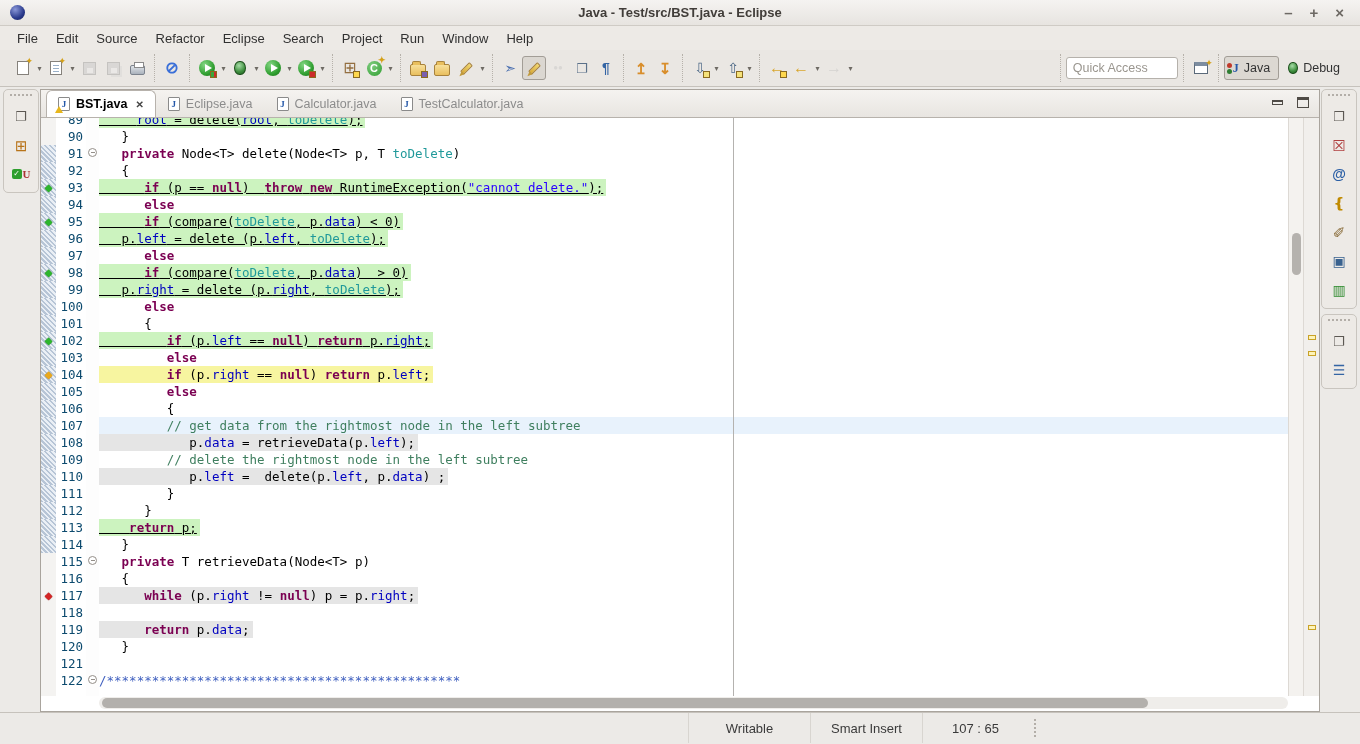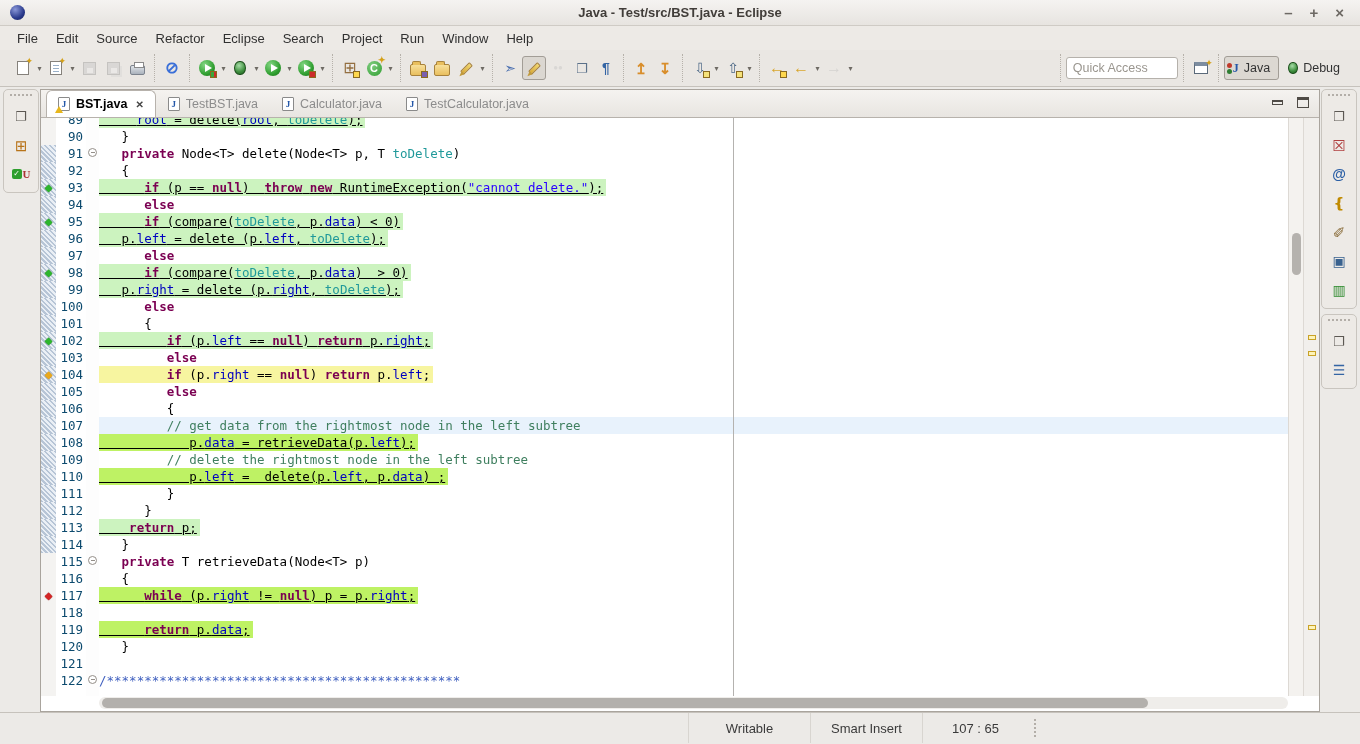--- a/index.html
+++ b/index.html
@@ -126,21 +126,21 @@
   .c-fold{width:13px;flex:none;background:#fdfdfd;display:flex;justify-content:center;}
   .fold-ic{width:9px;height:9px;border:1px solid #948f89;border-radius:50%;position:relative;
     margin-top:3px;background:#fff;flex:none;}
   .fold-ic::after{content:'';position:absolute;left:1.5px;right:1.5px;top:3px;height:1px;background:#948f89;}
   .c-code{flex:1;min-width:0;white-space:pre;font:12.5px "DejaVu Sans Mono",monospace;
     line-height:17px;color:#000;}
   .row.cur .c-code{background:#e8f2fc;}
   .hl{display:inline-block;padding-right:3px;}
   .hl-green{background:#ccf3bf;text-decoration:underline;}
   .hl-yellow{background:#f7f5a0;}
-  .hl-red{background:#bef264;text-decoration:underline;}
+  .hl-red{background:#e5e5e5;}
   .s-kw{color:#7b0052;font-weight:bold;}
   .s-str{color:#2a00ff;}
   .s-com{color:#3f7f5f;}
   .s-fld{color:#0000c0;}
   .s-prm{color:#20999a;}
   .s-jdoc{color:#3f5fbf;}
   .pmargin{position:absolute;left:692px;top:0;bottom:0;width:1px;background:#b4b2af;z-index:3;}
   .vscroll{position:absolute;right:16px;top:0;bottom:0;width:15px;background:#f4f2ef;
     border-left:1px solid #ddd9d4;}
   .vthumb{position:absolute;left:3px;width:9px;background:#b5b2ae;border-radius:5px;}
@@ -345,21 +345,21 @@
 
   <div class="editor">
     <div class="tabbar" id="tabbar">
       <div class="tab active">
           <span class="fico">J<span class="warn"></span></span>
           <span>BST.java</span>
           <span class="tab-close">✕</span>
         </div>
         <div class="tab">
           <span class="fico">J</span>
-          <span>TestBST.java</span>
+          <span>Eclipse.java</span>
         </div>
         <div class="tab">
           <span class="fico">J</span>
           <span>Calculator.java</span>
         </div>
         <div class="tab">
           <span class="fico">J</span>
           <span>TestCalculator.java</span>
         </div>
         <div class="tab-ctls">

